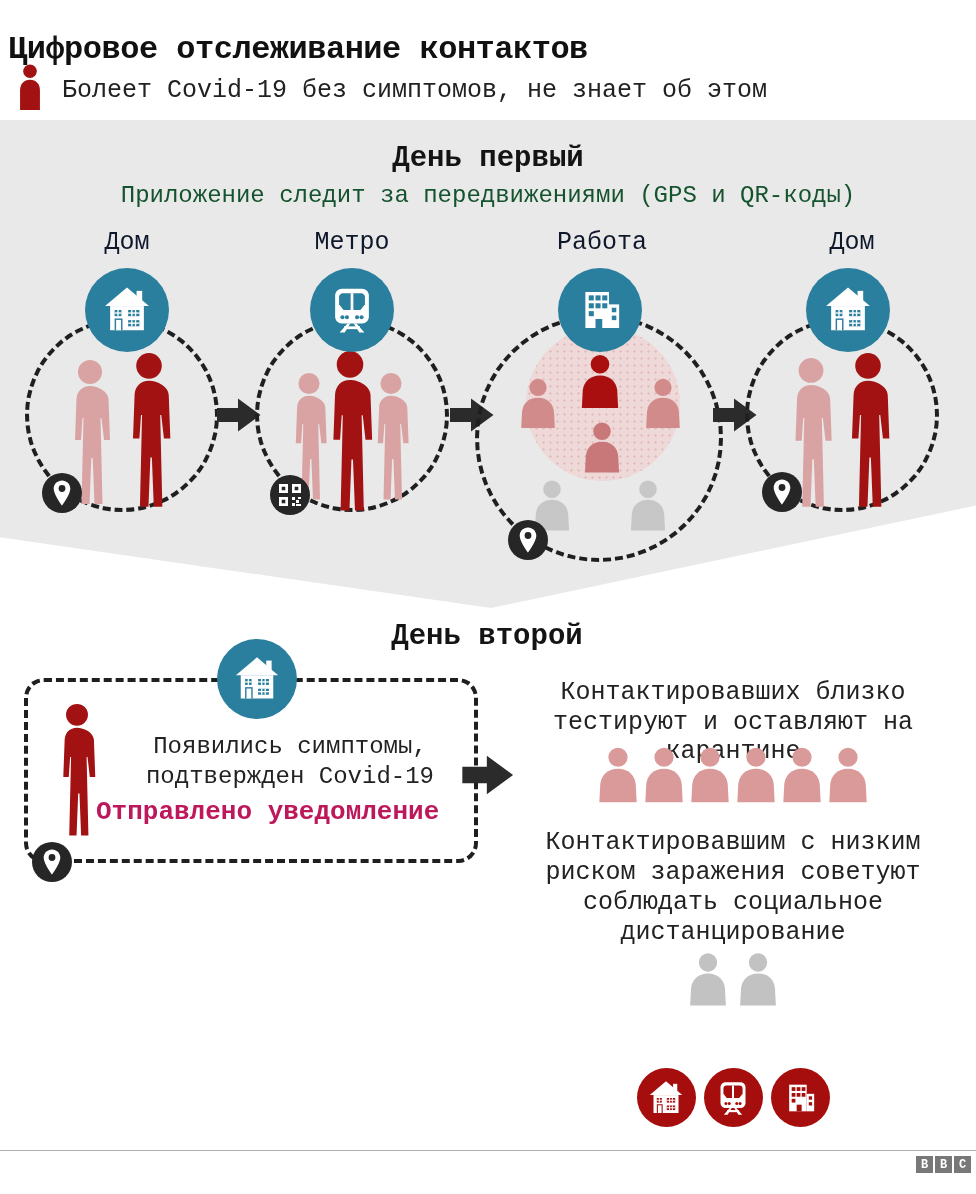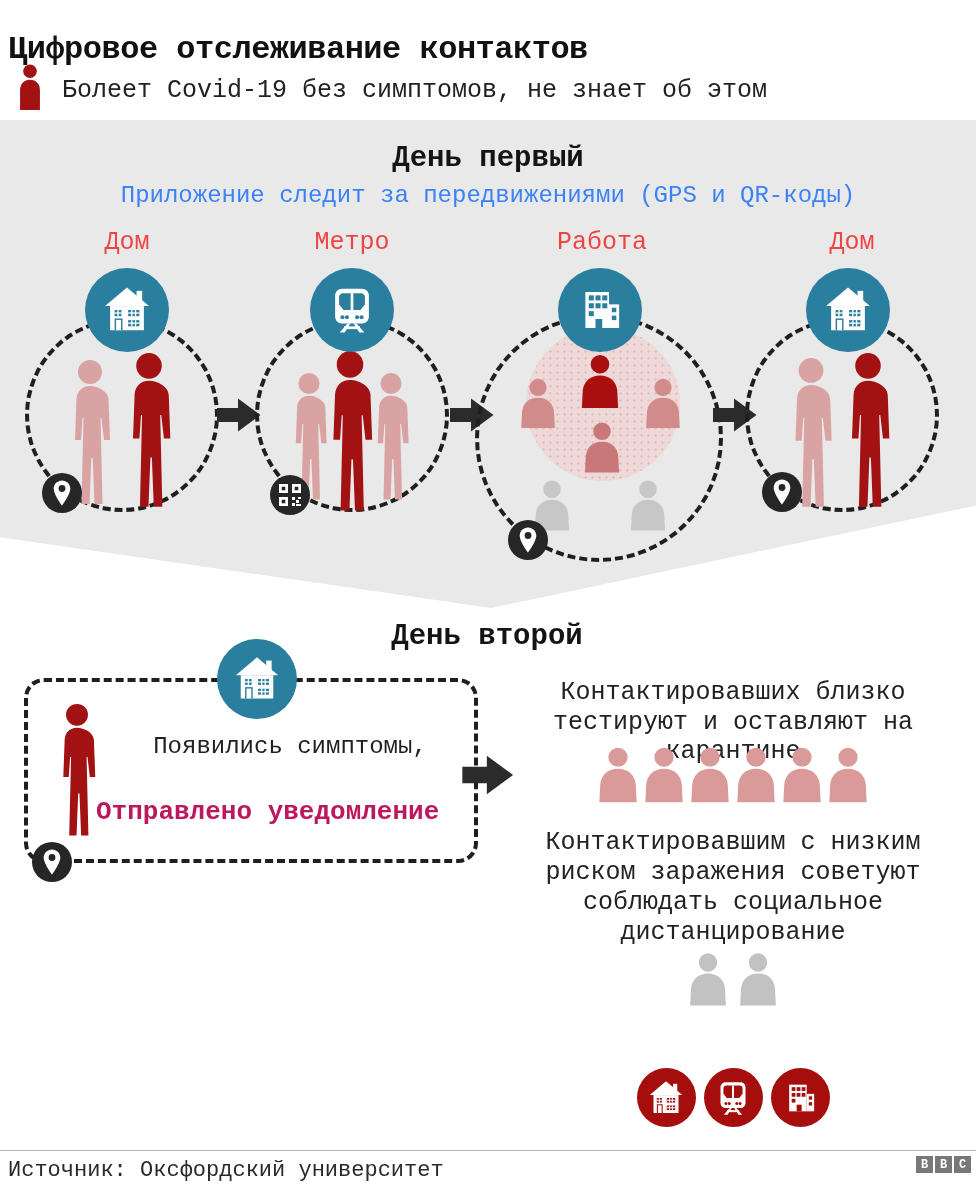--- a/index.html
+++ b/index.html
@@ -4,22 +4,22 @@
 <style>
   html,body{margin:0;padding:0;background:#fff;}
   .page{position:relative;width:976px;height:1194px;background:#ffffff;
         font-family:Liberation Mono, monospace;color:#1c1c1c;overflow:hidden;}
   .abs{position:absolute;}
   .title{left:8px;top:10px;font-size:32px;font-weight:bold;color:#111;letter-spacing:-0.5px;}
   .legend-label{left:62px;top:76px;font-size:25px;color:#222;text-align:center;}
   .band{left:0;top:120px;width:976px;height:488px;background:#e9e9e9;
         clip-path:polygon(0 0,100% 0,100% 79%,50.3% 100%,0 85.5%);}
   .day-heading{left:0;top:142px;width:976px;text-align:center;font-size:29px;font-weight:bold;color:#141414;}
-  .day-subtitle{left:0;top:182px;width:976px;text-align:center;font-size:24px;color:#3b82f6;}
-  .loc-label{top:228px;width:160px;text-align:center;font-size:25px;color:#ef4444;}
+  .day-subtitle{left:0;top:182px;width:976px;text-align:center;font-size:24px;color:#14532d;}
+  .loc-label{top:228px;width:160px;text-align:center;font-size:25px;color:#0f172a;}
   .dashed-circle{border:4px dashed #1f1f1f;border-radius:50%;box-sizing:border-box;}
   .badge{border-radius:50%;display:flex;align-items:center;justify-content:center;}
   .badge.blue{background:#2a7f9e;color:#2a7f9e;}
   .badge.red{background:#a60d0d;color:#a60d0d;}
   .badge-84{width:84px;height:84px;}
   .badge-80{width:80px;height:80px;}
   .badge-59{width:59px;height:59px;}
   .badge-84 svg{width:54px;height:54px;}
   .badge-80 svg{width:52px;height:52px;}
   .badge-59 svg{width:40px;height:40px;}
@@ -255,20 +255,21 @@
   <div class="abs case-box" style="left:24px;top:678px;width:454px;height:185px"></div>
   <div class="abs badge blue badge-80" style="left:217px;top:639px">
     <svg>
         <use href="#sym-house"></use>
       </svg>
   </div>
   <svg class="abs" style="left:57px;top:703px;color:#a21212" width="40" height="137">
       <use href="#sym-person"></use>
     </svg>
   <div class="abs box-text" style="top:733px">Появились симптомы,</div>
+  <div class="abs box-text" style="top:763px">подтвержден Covid-19</div>
   <div class="abs box-notice" style="top:797px">Отправлено уведомление</div>
   <div class="abs pin-badge" style="left:32px;top:842px">
     <svg>
         <use href="#sym-pin"></use>
       </svg>
   </div>
 
   <svg class="abs" style="left:462px;top:754px" width="52" height="42">
       <use href="#sym-arrow"></use>
     </svg>
@@ -319,20 +320,19 @@
         </svg>
     </div>
     <div class="badge red badge-59">
       <svg>
           <use href="#sym-office"></use>
         </svg>
     </div>
   </div>
 
   <div class="abs divider"></div>
-  <div class="abs source">Источник: Оксфордский университет</div>
   <div class="abs bbc">
     <div class="bbc-block">B</div>
     <div class="bbc-block">B</div>
     <div class="bbc-block">C</div>
   </div>
 
 </div>
 
 </body></html>

